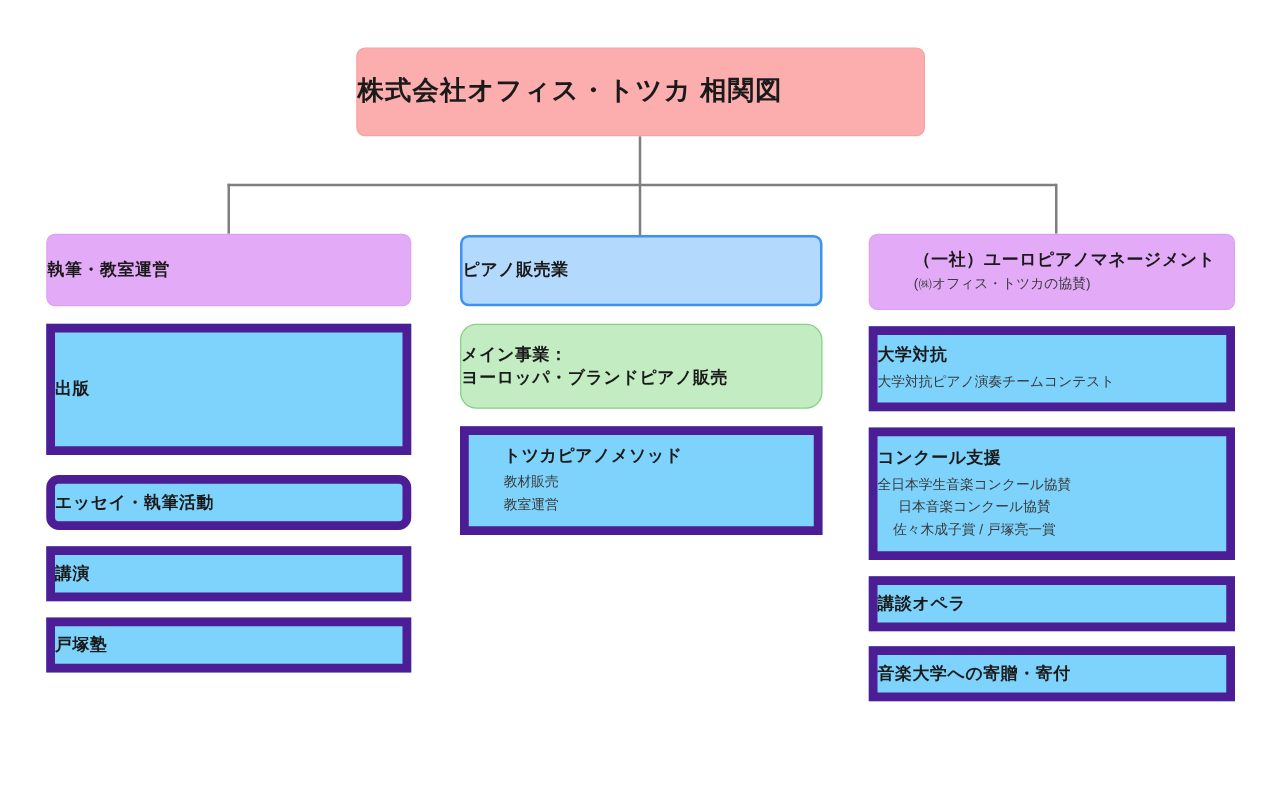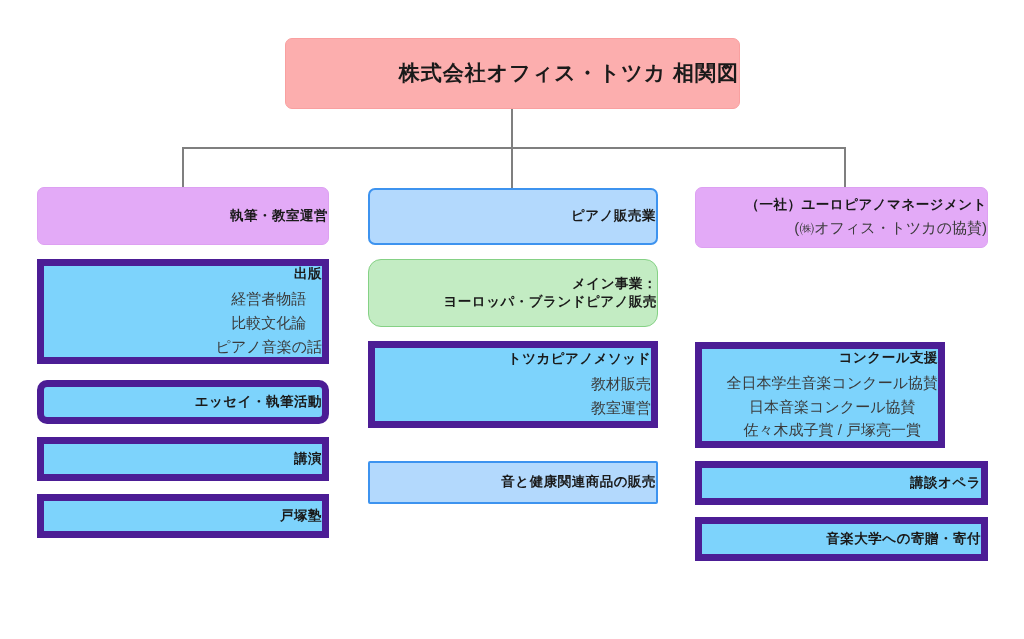--- a/index.html
+++ b/index.html
@@ -27,21 +27,21 @@
   }
   .v-line { width: 2px; }
   .h-line { height: 2px; }
 
   
   .node {
     position: absolute;
     box-sizing: border-box;
     display: flex;
     flex-direction: column;
-    align-items: flex-end;
+    align-items: flex-start;
     justify-content: center;
     text-align: center;
   }
 
   .node .title-text {
     font-weight: bold;
     line-height: 1.35;
     letter-spacing: 0.5px;
   }
   .node .sub-text {
@@ -83,21 +83,21 @@
   .fill-green-strong {
     background: #c3ecc3;
     border: 1px solid #85d185;
   }
   .fill-green-light {
     background: #7dd3fc;
     border: 7px solid #4c1d95;
   }
 
   .leaf-node .title-text { font-size: 13.5px; }
-  .leaf-node .sub-text   { font-size: 15px; }
+  .leaf-node .sub-text   { font-size: 11px; }
   .leaf-node .sub-list {
     margin-top: 5px;
     display: flex;
     flex-direction: column;
     gap: 2px;
   }
 
   .blue-leaf {
     border-radius: 2px;
   }
@@ -116,25 +116,20 @@
   <div class="node root-node">
     <div class="title-text">株式会社オフィス・トツカ 相関図</div>
   </div>
 
   <div class="node header-node fill-purple leaf-node" style="left:37px; top:187px; width:292px; height:58px;">
     <div class="title-text">執筆・教室運営</div>
   </div>
 
   <div class="node leaf-node fill-green-light" style="left:37px; top:259px; width:292px; height:105px;">
     <div class="title-text">出版</div>
-    <div class="sub-list">
-      <div class="sub-text">経営者物語</div>
-      <div class="sub-text">比較文化論</div>
-      <div class="sub-text">ピアノ音楽の話</div>
-    </div>
   </div>
 
   <div class="node leaf-node fill-green-light" style="left:37px; top:380px; width:292px; height:44px;border-radius:10px;">
     <div class="title-text">エッセイ・執筆活動</div>
   </div>
 
   <div class="node leaf-node fill-green-light" style="left:37px; top:437px; width:292px; height:44px;">
     <div class="title-text">講演</div>
   </div>
 
@@ -144,48 +139,51 @@
 
   <div class="node header-node fill-blue leaf-node" style="left:368px; top:188px; width:290px; height:57px;">
     <div class="title-text">ピアノ販売業</div>
   </div>
 
   <div class="node leaf-node fill-green-strong" style="left:368px; top:259px; width:290px; height:68px;border-radius:13px;">
     <div class="title-text">メイン事業：</div>
     <div class="title-text">ヨーロッパ・ブランドピアノ販売</div>
   </div>
 
-  <div class="node leaf-node fill-green-light" style="left:368px; top:341px; width:290px; height:87px;">
+  <div class="node leaf-node fill-green-light" style="left:368px; top:341px; width:290px; height:87px;padding-left:28px;">
     <div class="title-text">トツカピアノメソッド</div>
     <div class="sub-list">
       <div class="sub-text">教材販売</div>
       <div class="sub-text">教室運営</div>
     </div>
   </div>
 
-  <div class="node leaf-node fill-blue blue-leaf" style="left:368px; top:461px; width:290px; height:43px;">
-    <div class="title-text">音と健康関連商品の販売</div>
-  </div>
 
   <div class="node header-node fill-purple leaf-node" style="left:695px; top:187px; width:293px; height:61px;padding-left:35px;">
     <div class="title-text">（一社）ユーロピアノマネージメント</div>
     <div class="sub-text">(㈱オフィス・トツカの協賛)</div>
   </div>
 
+  <div class="node leaf-node fill-green-light" style="left:695px; top:261px; width:293px; height:68px;">
+    <div class="title-text">大学対抗</div>
+    <div class="sub-list">
+      <div class="sub-text">大学対抗ピアノ演奏チームコンテスト</div>
+    </div>
+  </div>
 
-  <div class="node leaf-node fill-green-light" style="left:695px; top:342px; width:250px; height:106px;">
+  <div class="node leaf-node fill-green-light" style="left:695px; top:342px; width:293px; height:106px;">
     <div class="title-text">コンクール支援</div>
     <div class="sub-list">
       <div class="sub-text">全日本学生音楽コンクール協賛</div>
       <div class="sub-text">日本音楽コンクール協賛</div>
       <div class="sub-text">佐々木成子賞 / 戸塚亮一賞</div>
     </div>
   </div>
 
-  <div class="node leaf-node fill-green-light" style="left:695px; top:461px; width:293px; height:44px;padding-left:47px;">
+  <div class="node leaf-node fill-green-light" style="left:695px; top:461px; width:293px; height:44px;">
     <div class="title-text">講談オペラ</div>
   </div>
 
   <div class="node leaf-node fill-green-light" style="left:695px; top:517px; width:293px; height:44px;">
     <div class="title-text">音楽大学への寄贈・寄付</div>
   </div>
 
 </div>
 
 </body></html>

